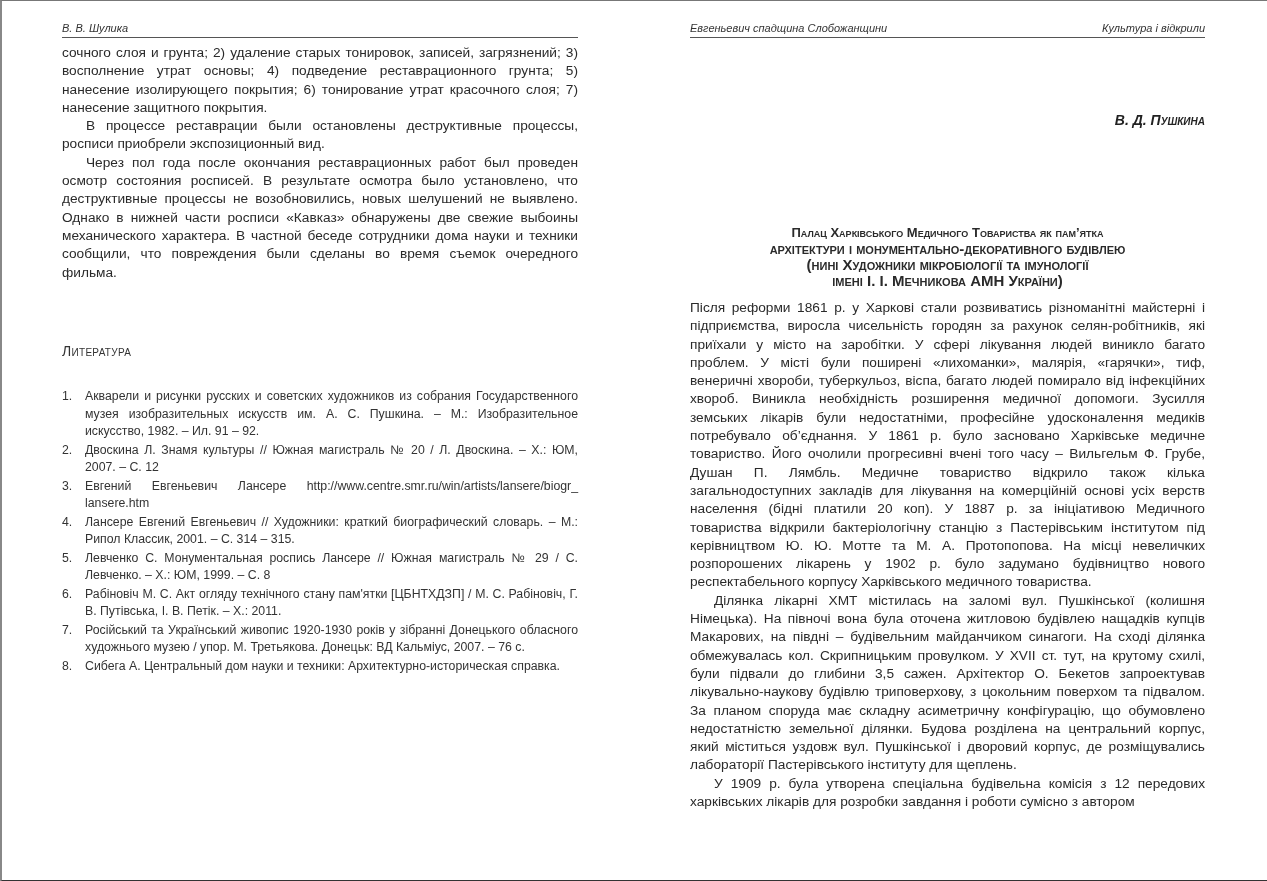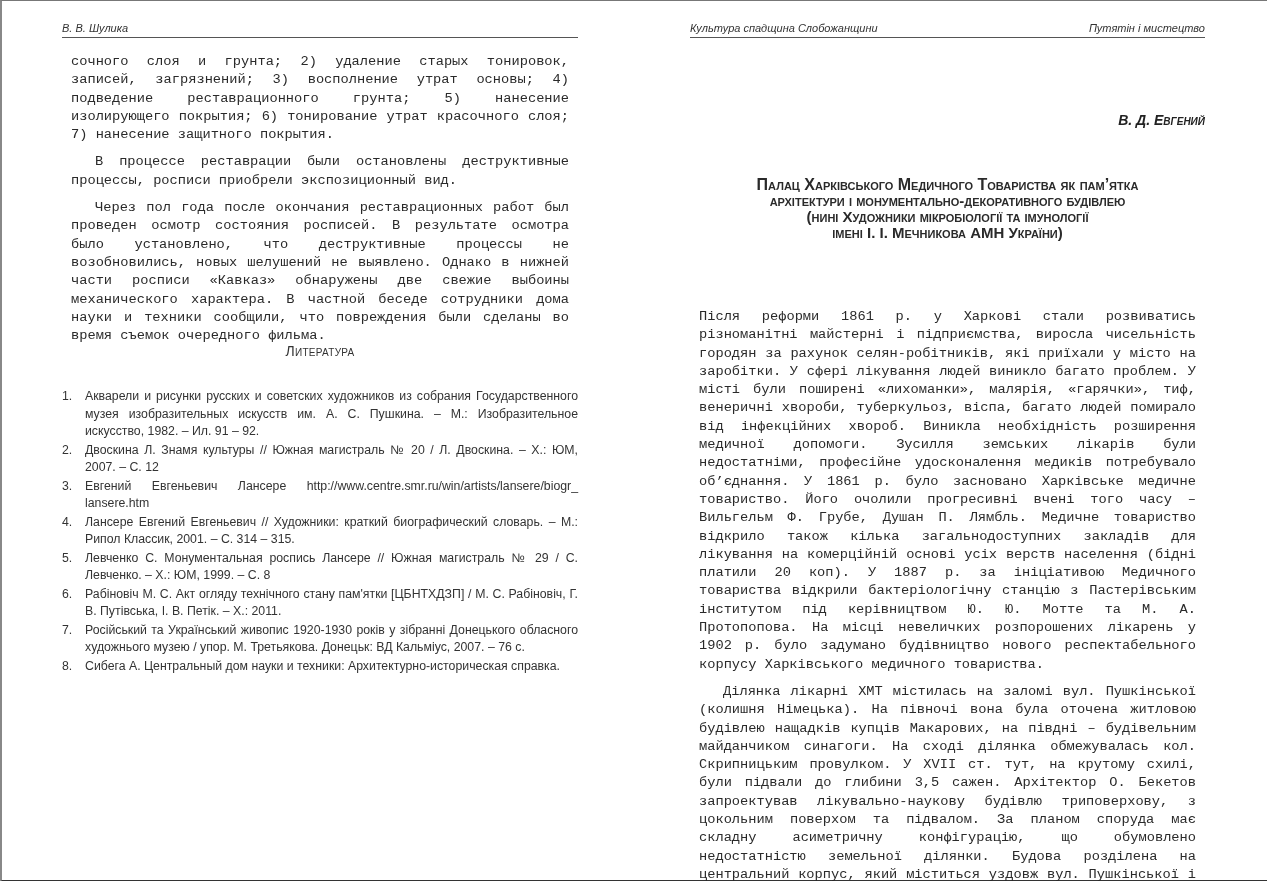--- a/index.html
+++ b/index.html
@@ -17,24 +17,24 @@
   .running-head {
     position:absolute; top:20px; left:0; right:0; height:17px;
     border-bottom:1.3px solid #555; font-style:italic; font-size:11px; color:#333;text-decoration:underline;
   }
   .running-head .l { position:absolute; left:0; top:2px; }
   .running-head .r { position:absolute; right:0; top:2px; }
   .body-text {
     position:absolute; left:0; right:0; font-size:13.7px; line-height:18.3px;
     text-align:justify; text-align-last:left; color:#2a2a2a;
   }
-  .body-text p { margin:9px;font-family:Liberation Mono, monospace; }
+  .body-text p { margin:0; }
   .body-text p.indent { text-indent:24px; }
   .lit-title {
-    position:absolute; left:0; right:0; top:343px; text-align:center;
+    position:absolute; left:0; right:0; top:343px; 
     font-size:14px; font-variant:small-caps; letter-spacing:0.3px; color:#333;
   }
   ol.refs {
     position:absolute; left:0; right:0; top:388px; margin:0; padding:0; list-style:none;
     font-size:12.3px; line-height:17.5px; color:#333;
   }
   ol.refs li { position:relative; padding-left:23px; text-align:justify; text-align-last:left; margin-bottom:1px; }
   ol.refs li .num { position:absolute; left:0; top:0; }
   .page-num { position:absolute; top:848px; font-size:12.5px; color:#be185d;margin-top:45px; }
   .author-right {
@@ -74,30 +74,30 @@
     <li><span class="num">6.</span><span>Рабіновіч М. С. Акт огляду технічного стану пам'ятки [ЦБНТХДЗП] / М. С. Рабіновіч, Г. В. Путівська, І. В. Петік. – Х.: 2011.</span></li>
     <li><span class="num">7.</span><span>Російський та Український живопис 1920-1930 років у зібранні Донецького обласного художнього музею / упор. М. Третьякова. Донецьк: ВД Кальміус, 2007. – 76 с.</span></li>
     <li><span class="num">8.</span><span>Сибега А. Центральный дом науки и техники: Архитектурно-историческая справка.</span></li>
   </ol>
 
   <div class="page-num" style="left:0;">162</div>
 </div>
 
 <div class="page right">
   <div class="running-head">
-    <span class="l">Культура спадщина Слобожанщини</span>
-    <span class="r">Путятін і мистецтво</span>
+    <span class="l">Евгеньевич спадщина Слобожанщини</span>
+    <span class="r">Культура і відкрили</span>
   </div>
 
   <div class="author-right">
-    <span>В. Д. </span><span class="sc">Евгений</span>
+    <span>В. Д. </span><span class="sc">Пушкина</span>
   </div>
 
   <div class="article-title">
-    <div style="font-size:16px;">Палац Харківського Медичного Товариства як пам’ятка</div>
+    <div style="font-size:13px;margin-top:48px;">Палац Харківського Медичного Товариства як пам’ятка</div>
     <div>архітектури і монументально-декоративного будівлею</div>
     <div>(нині Художники мікробіології та імунології</div>
     <div>імені І. І. Мечникова АМН України)</div>
   </div>
 
   <div class="body-text" style="top:299px;">
     <p>Після реформи 1861 р. у Харкові стали розвиватись різноманітні майстерні і підприємства, виросла чисельність городян за рахунок селян-робітників, які приїхали у місто на заробітки. У сфері лікування людей виникло багато проблем. У місті були поширені «лихоманки», малярія, «гарячки», тиф, венеричні хвороби, туберкульоз, віспа, багато людей помирало від інфекційних хвороб. Виникла необхідність розширення медичної допомоги. Зусилля земських лікарів були недостатніми, професійне удосконалення медиків потребувало об’єднання. У 1861 р. було засновано Харківське медичне товариство. Його очолили прогресивні вчені того часу – Вильгельм Ф. Грубе, Душан П. Лямбль. Медичне товариство відкрило також кілька загальнодоступних закладів для лікування на комерційній основі усіх верств населення (бідні платили 20 коп). У 1887 р. за ініціативою Медичного товариства відкрили бактеріологічну станцію з Пастерівським інститутом під керівництвом Ю. Ю. Мотте та М. А. Протопопова. На місці невеличких розпорошених лікарень у 1902 р. було задумано будівництво нового респектабельного корпусу Харківського медичного товариства.</p>
     <p class="indent">Ділянка лікарні ХМТ містилась на заломі вул. Пушкінської (колишня Німецька). На півночі вона була оточена житловою будівлею нащадків купців Макарових, на півдні – будівельним майданчиком синагоги. На сході ділянка обмежувалась кол. Скрипницьким провулком. У XVII ст. тут, на крутому схилі, були підвали до глибини 3,5 сажен. Архітектор О. Бекетов запроектував лікувально-наукову будівлю триповерхову, з цокольним поверхом та підвалом. За планом споруда має складну асиметричну конфігурацію, що обумовлено недостатністю земельної ділянки. Будова розділена на центральний корпус, який міститься уздовж вул. Пушкінської і дворовий корпус, де розміщувались лабораторії Пастерівського інституту для щеплень.</p>
     <p class="indent">У 1909 р. була утворена спеціальна будівельна комісія з 12 передових харківських лікарів для розробки завдання і роботи сумісно з автором</p>
   </div>

